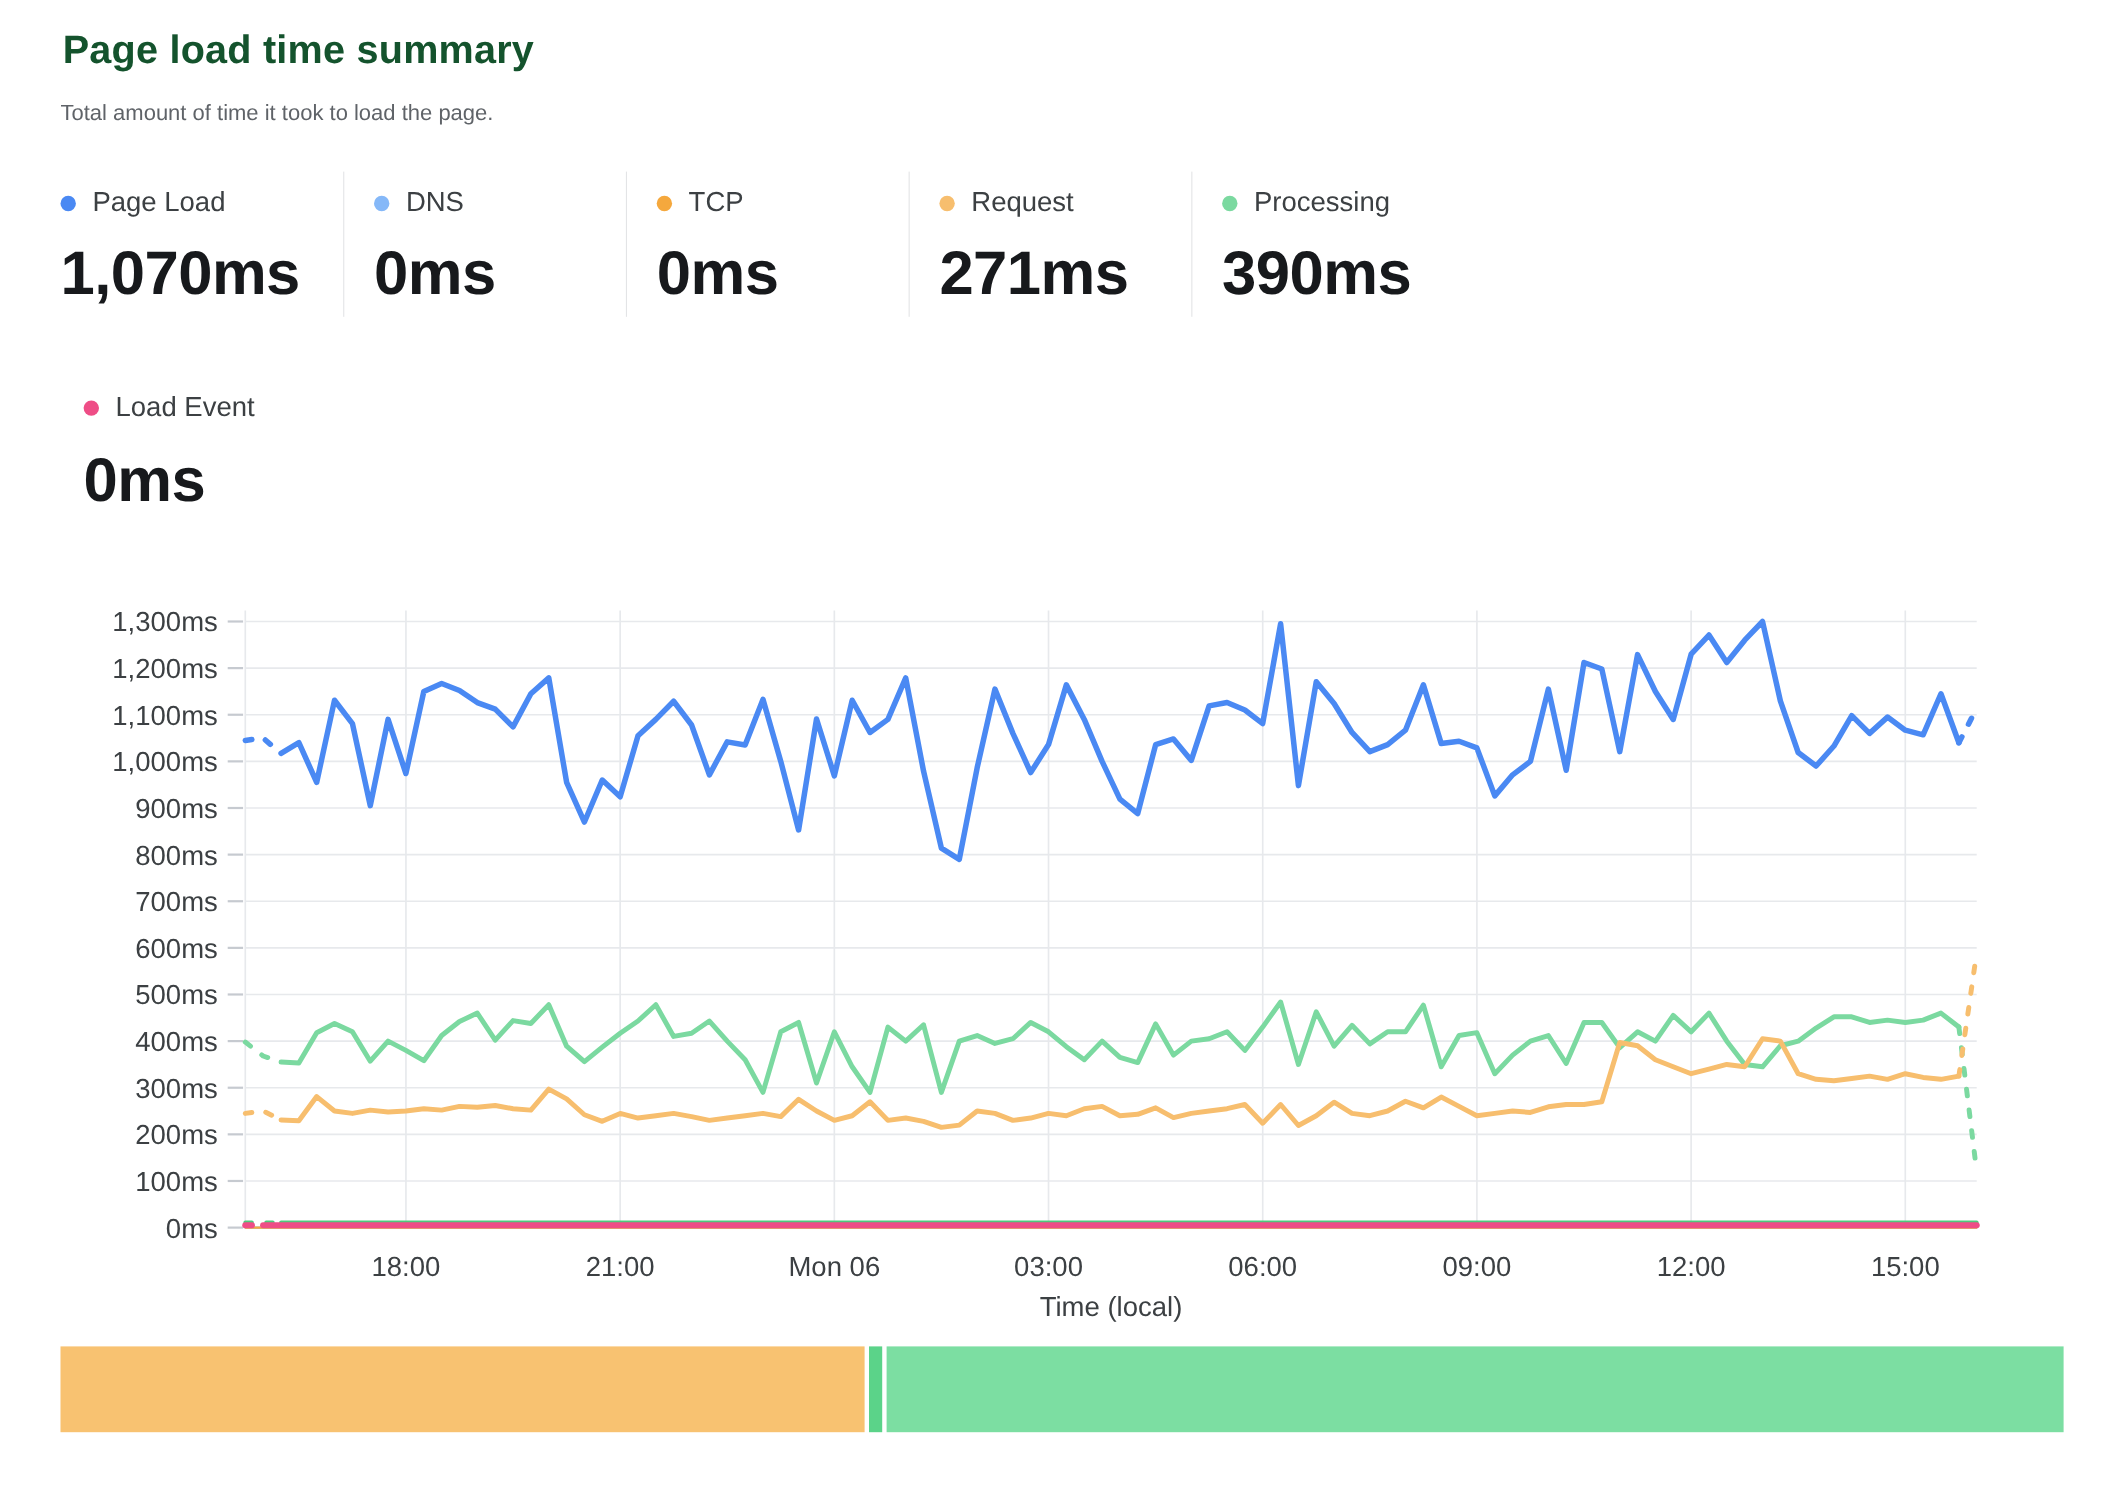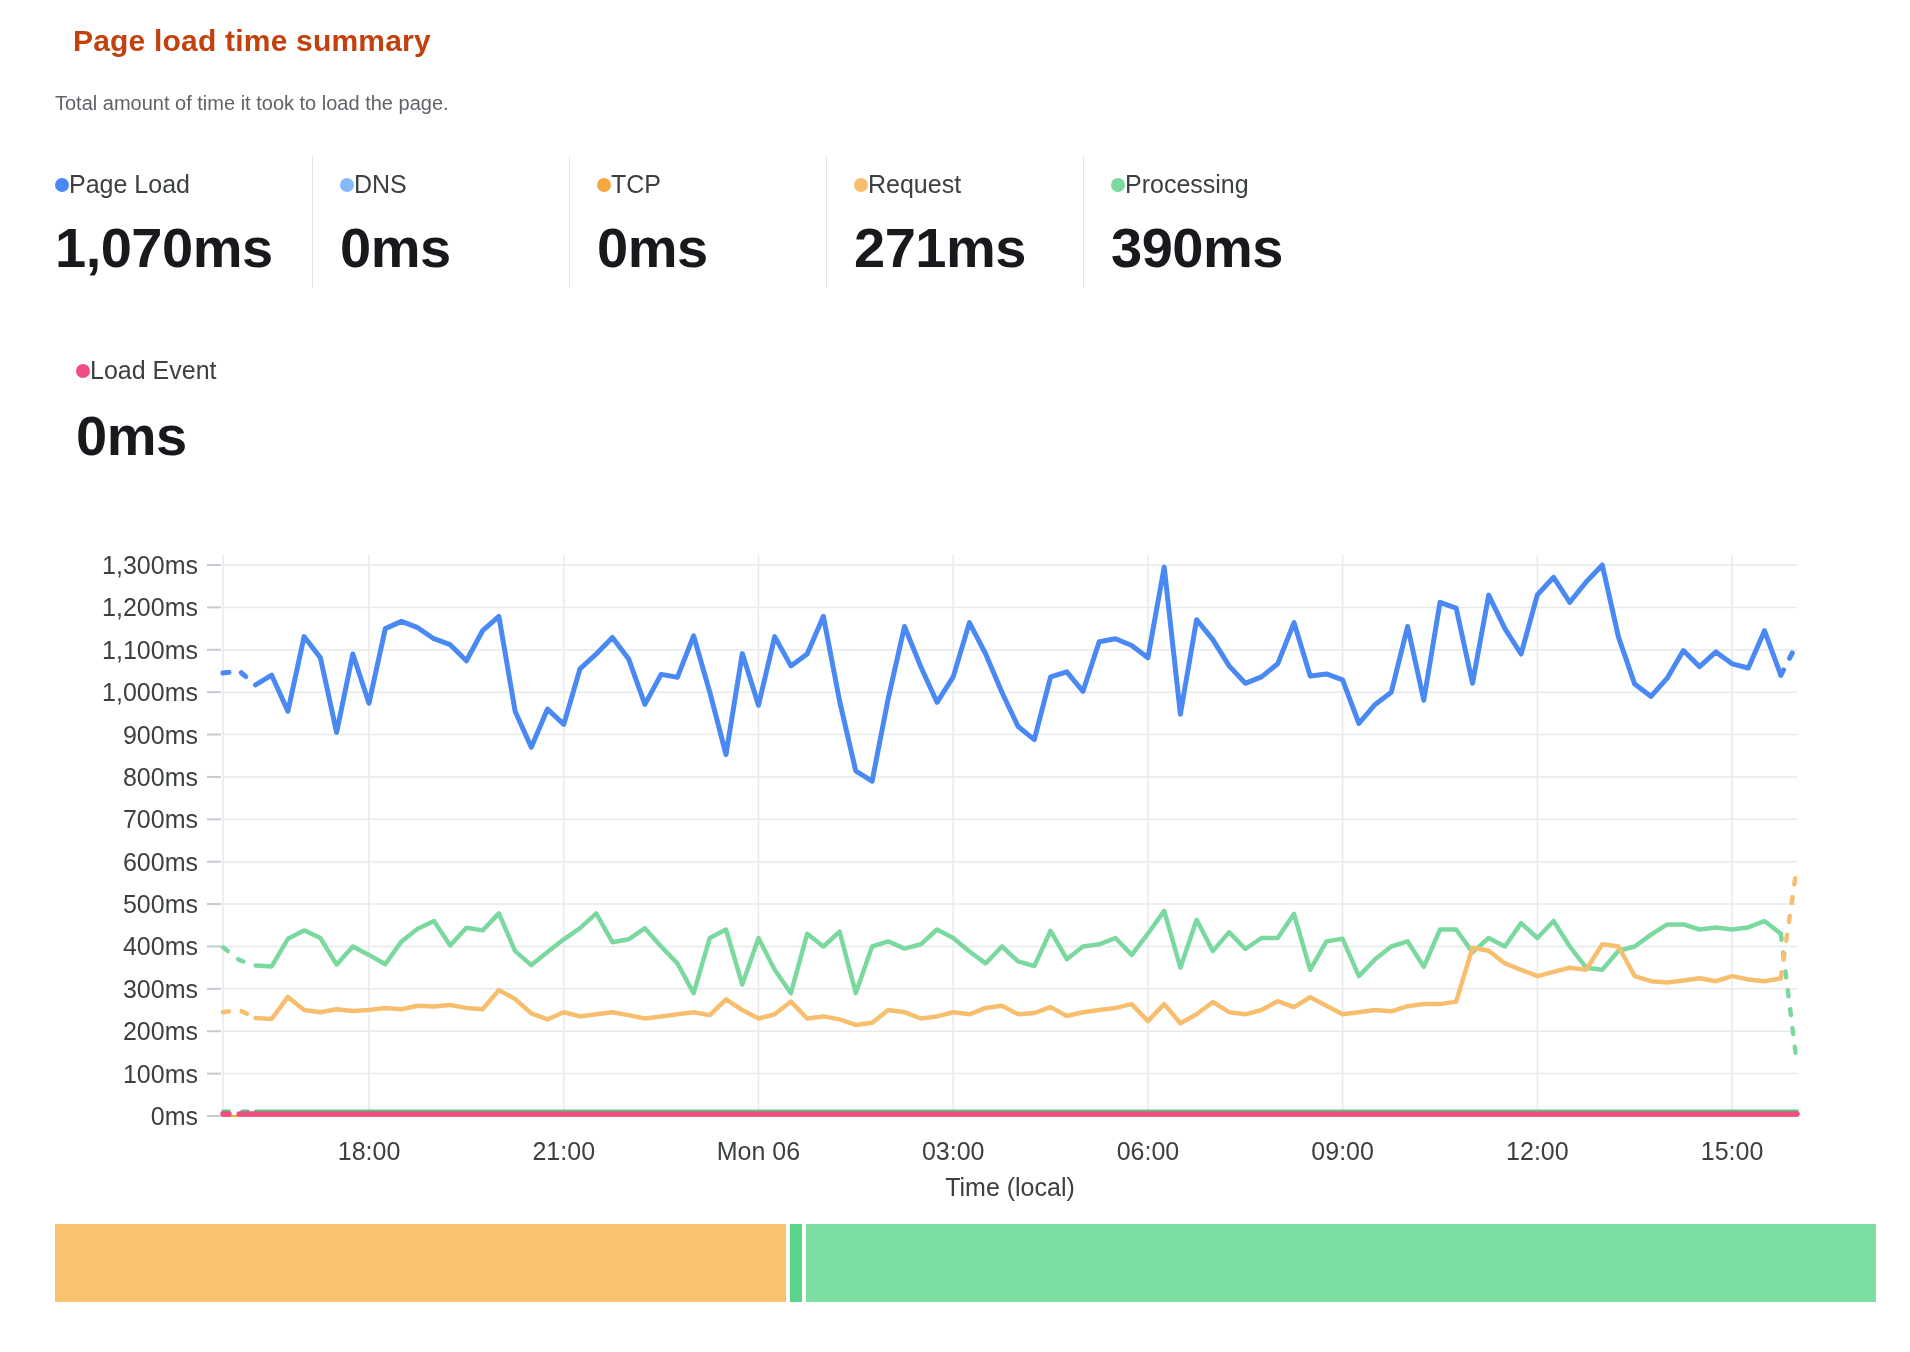--- a/index.html
+++ b/index.html
@@ -1,23 +1,23 @@
 <!DOCTYPE html>
 <html><head>
 <meta charset="utf-8">
 <style>
   html,body{margin:0;padding:0;background:#ffffff;}
   .page{position:relative;width:1910px;height:1352px;background:#fff;
         font-family:"Liberation Sans",sans-serif;overflow:hidden;}
-  .title{position:absolute;left:73px;top:24px;font-size:30px;font-weight:700;color:#c2410c;letter-spacing:.2px;}
+  .title{position:absolute;left:57px;top:24px;font-size:36px;font-weight:700;color:#14532d;letter-spacing:.2px;}
   .subtitle{position:absolute;left:55px;top:92px;font-size:20px;font-weight:400;color:#5f6368;}
   .stats-row{position:absolute;left:55px;top:156px;display:flex;}
   .stat{width:257px;box-sizing:border-box;padding-top:14px;height:132px;}
   .stat + .stat{border-left:1px solid #e3e4e6;padding-left:27px;}
-  .stat-head{display:flex;align-items:center;gap:0;}
+  .stat-head{display:flex;align-items:center;gap:15px;}
   .dot{width:14px;height:14px;border-radius:50%;flex:0 0 auto;}
   .stat-label{font-size:25px;color:#3c4043;}
   .stat-value{margin-top:16px;font-size:56px;font-weight:700;color:#17191c;letter-spacing:-.5px;}
   .load-event{position:absolute;left:55px;top:342px;margin-left:21px;}
   .load-event .stat-value{margin-top:18px;}
   .chart-wrap{position:absolute;left:0;top:440px;width:1910px;height:770px;}
   .tbar{position:absolute;left:55px;top:1224px;width:1813px;height:78px;display:flex;gap:4px;}
   .tbar-seg{height:100%;}
 </style>
 </head>

